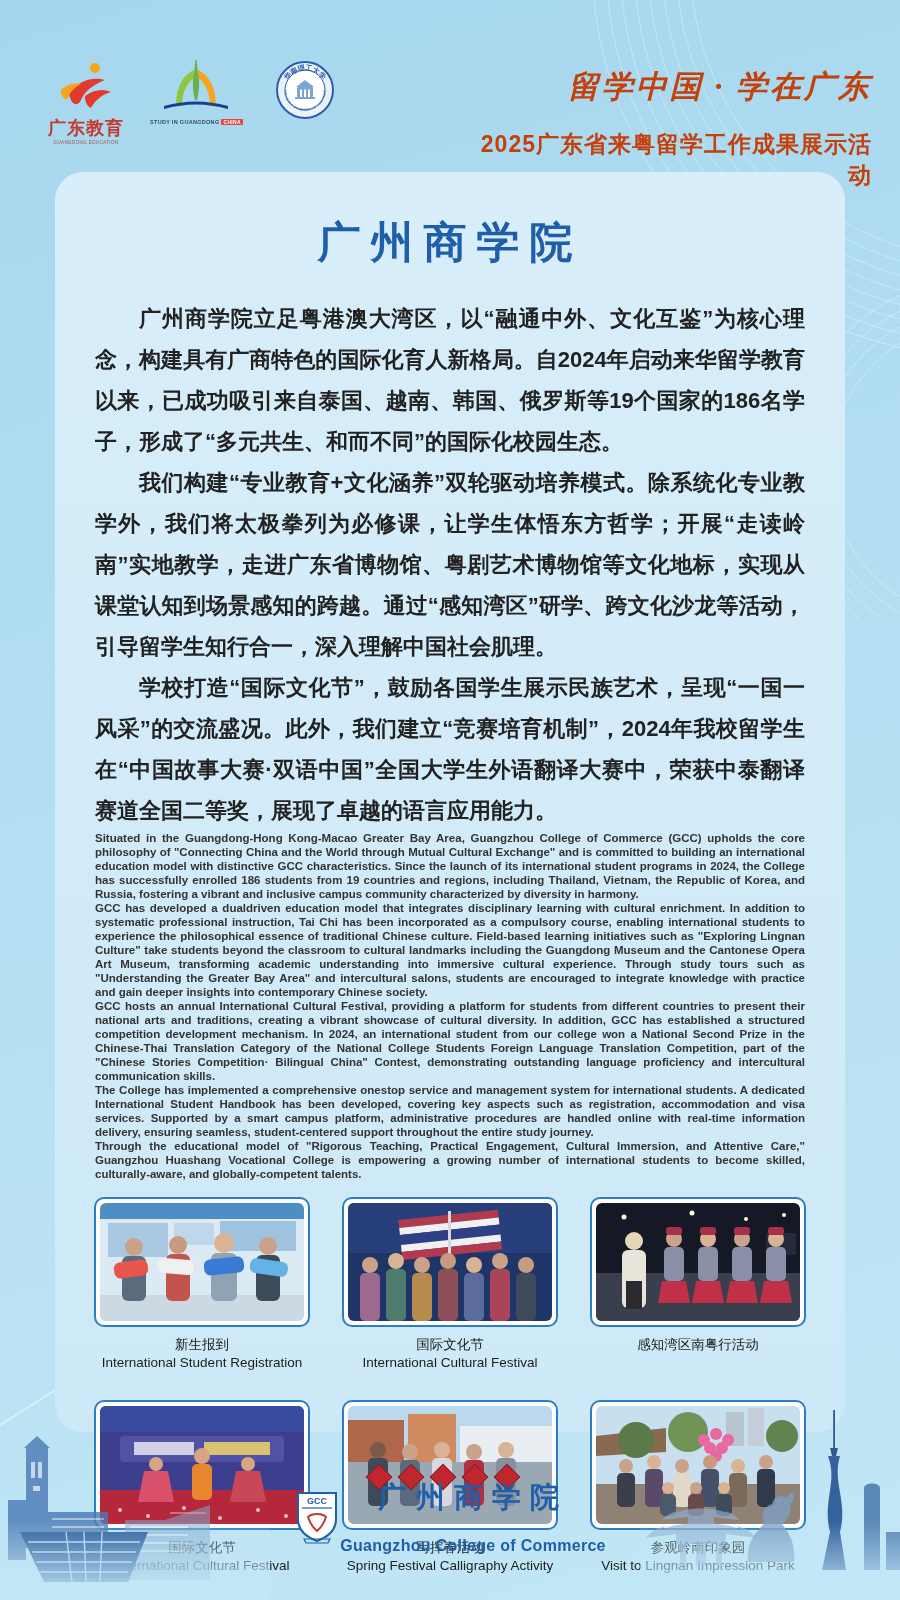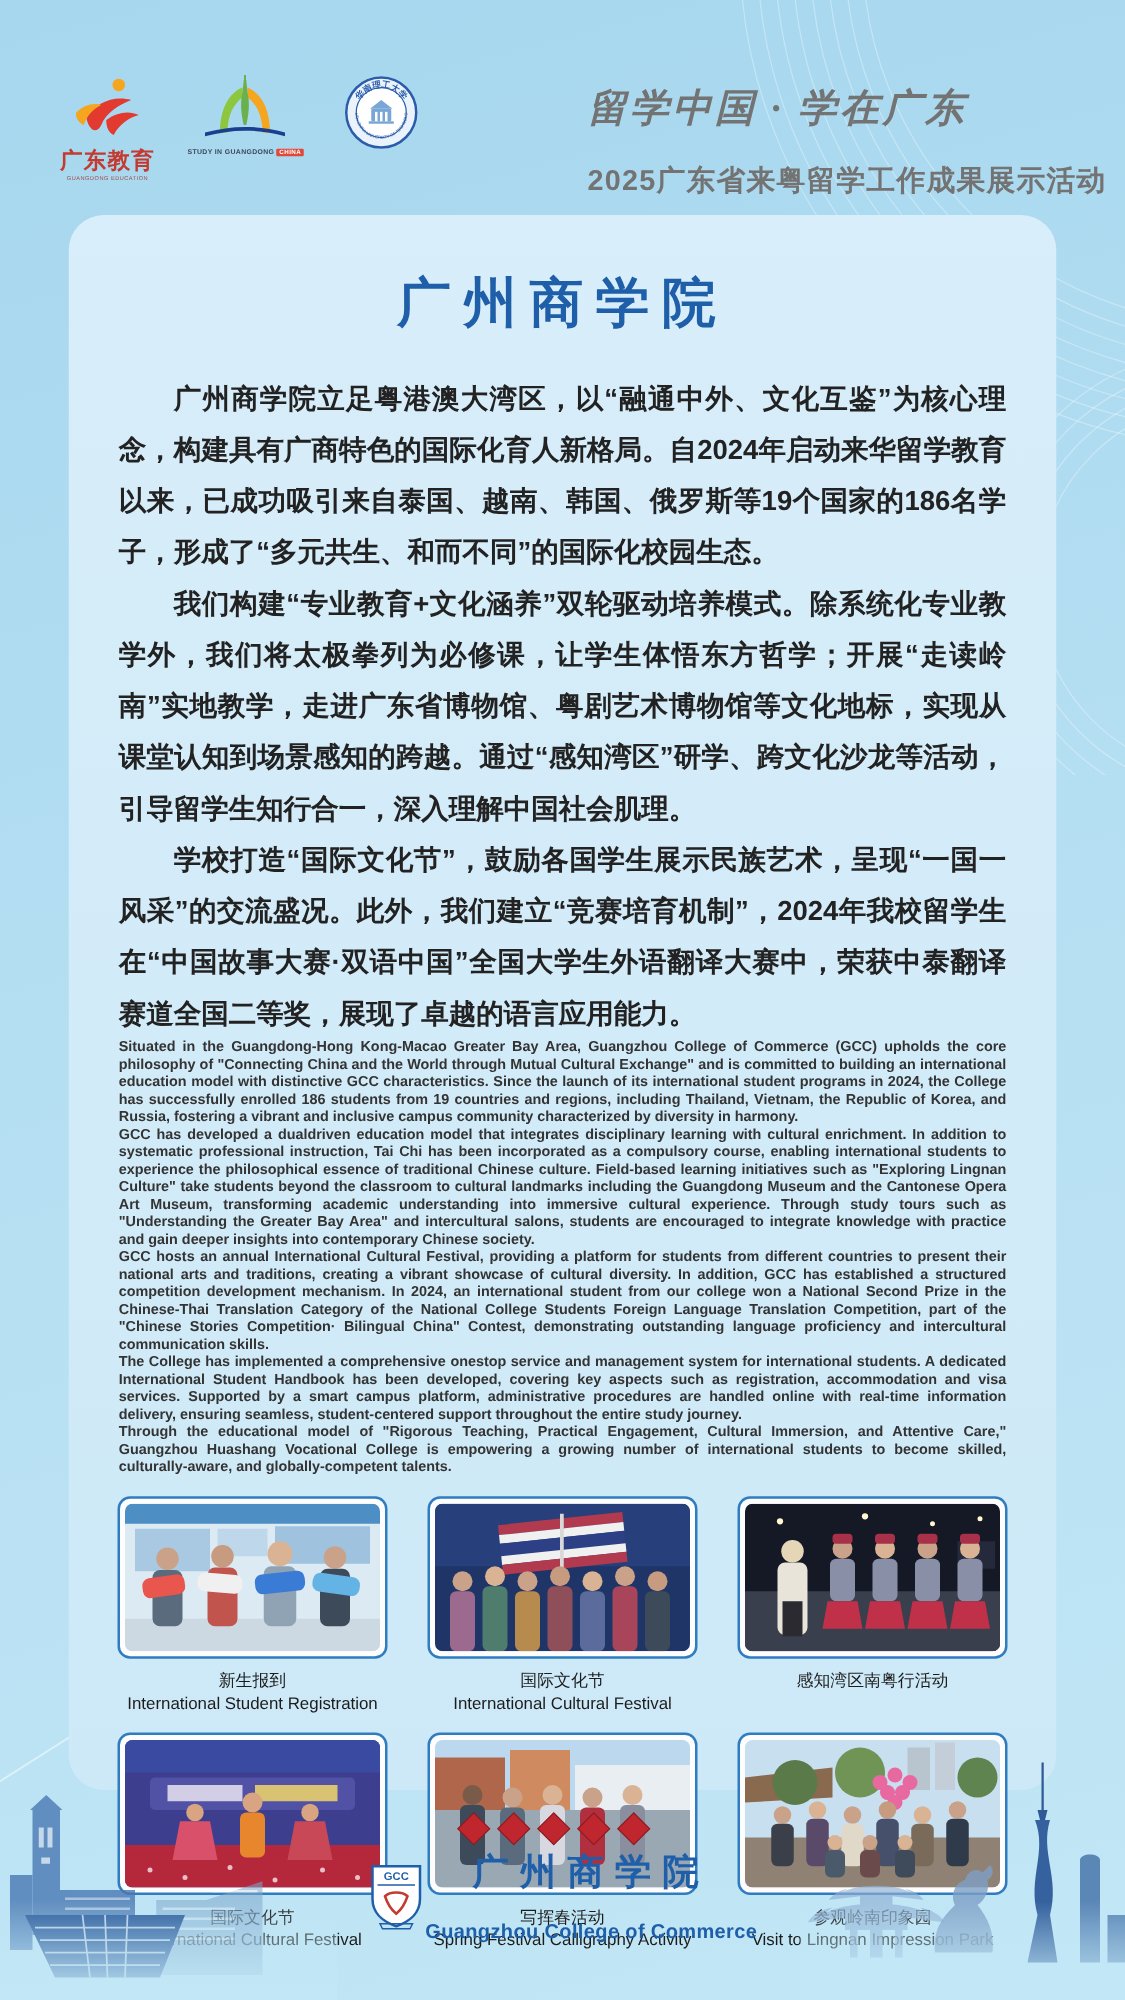--- a/index.html
+++ b/index.html
@@ -11,21 +11,21 @@
   
   .deco{position:absolute;pointer-events:none;}
   
   .header{position:absolute;top:0;left:0;width:900px;height:172px;}
   .logo-row{position:absolute;left:48px;top:60px;display:flex;align-items:flex-start;gap:26px;}
   .logo-block{display:flex;flex-direction:column;align-items:center;}
   .logo1-zh{font-size:18px;font-weight:bold;color:#c23a30;margin-top:2px;letter-spacing:1px;}
   .logo1-en{font-size:4.5px;color:#a05050;letter-spacing:.4px;}
   .logo2-text{font-size:5.5px;color:#3a4a5a;font-weight:bold;letter-spacing:.3px;margin-top:3px;display:flex;align-items:center;gap:2px;}
   .logo2-badge{background:#e2483a;color:#fff;font-size:5px;padding:0 2px;border-radius:1px;}
-  .slogan{position:absolute;left:470px;right:0;top:66px;text-align:left;color:#737373;}
+  .slogan{position:absolute;left:470px;right:28px;top:66px;text-align:right;color:#c2410c;}
   .slogan-1{font-size:31px;font-weight:bold;font-style:italic;letter-spacing:3px;
     font-family:"Liberation Serif",serif;}
   .slogan-2{font-size:23px;font-weight:bold;margin-top:21px;letter-spacing:1px;}
   
   .card{
     position:absolute;left:55px;top:172px;width:790px;height:1260px;
     border-radius:28px;
     background:linear-gradient(180deg,#d8eefa 0%,#d2ebf8 55%,#cde9f7 100%);
     box-sizing:border-box;padding:38px 40px 0 40px;
   }
@@ -33,21 +33,21 @@
     text-align:center;font-size:43px;font-weight:800;color:#1f5fa9;
     letter-spacing:10px;margin:4px 0 26px 0;
   }
   .zh-text{font-size:22px;line-height:41px;color:#222;text-align:justify;font-weight:bold;}
   .zh-text p{margin:0;text-indent:2em;}
   .en-text{font-size:11.5px;line-height:14px;color:#333;
     text-align:justify;font-weight:bold;}
   .en-text p{margin:0;}
   
   .photos{margin-top:16px;display:grid;grid-template-columns:repeat(3,214px);
-    justify-content:space-between;row-gap:14px;}
+    justify-content:space-between;row-gap:28px;}
   .photo-cell{display:flex;flex-direction:column;align-items:center;}
   .photo-frame{
     width:204px;height:118px;background:#fdfdfd;border:2px solid #2f7cc0;
     border-radius:10px;padding:4px;box-sizing:content-box;
   }
   .photo-frame svg{width:204px;height:118px;border-radius:6px;display:block;}
   .caption{margin-top:9px;text-align:center;line-height:18px;color:#1c1c1c;}
   .caption .zh{font-size:13.5px;}
   .caption .en{font-size:13.5px;}
   

